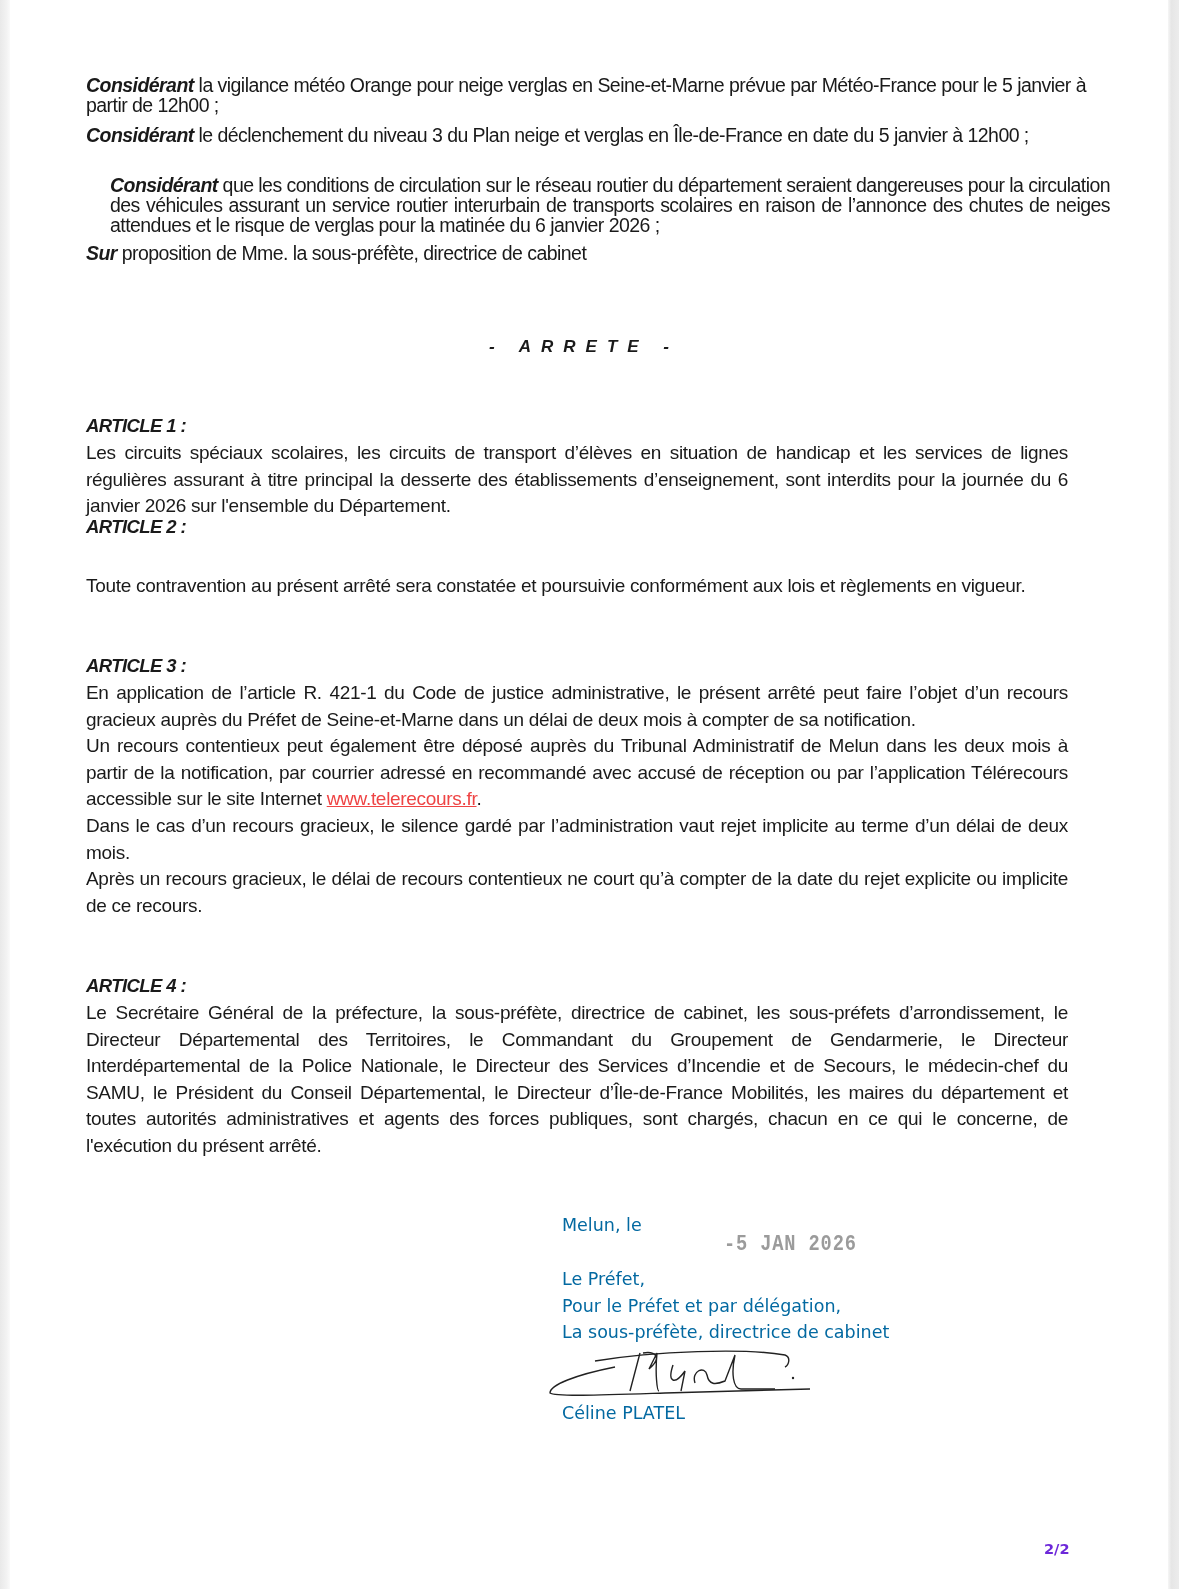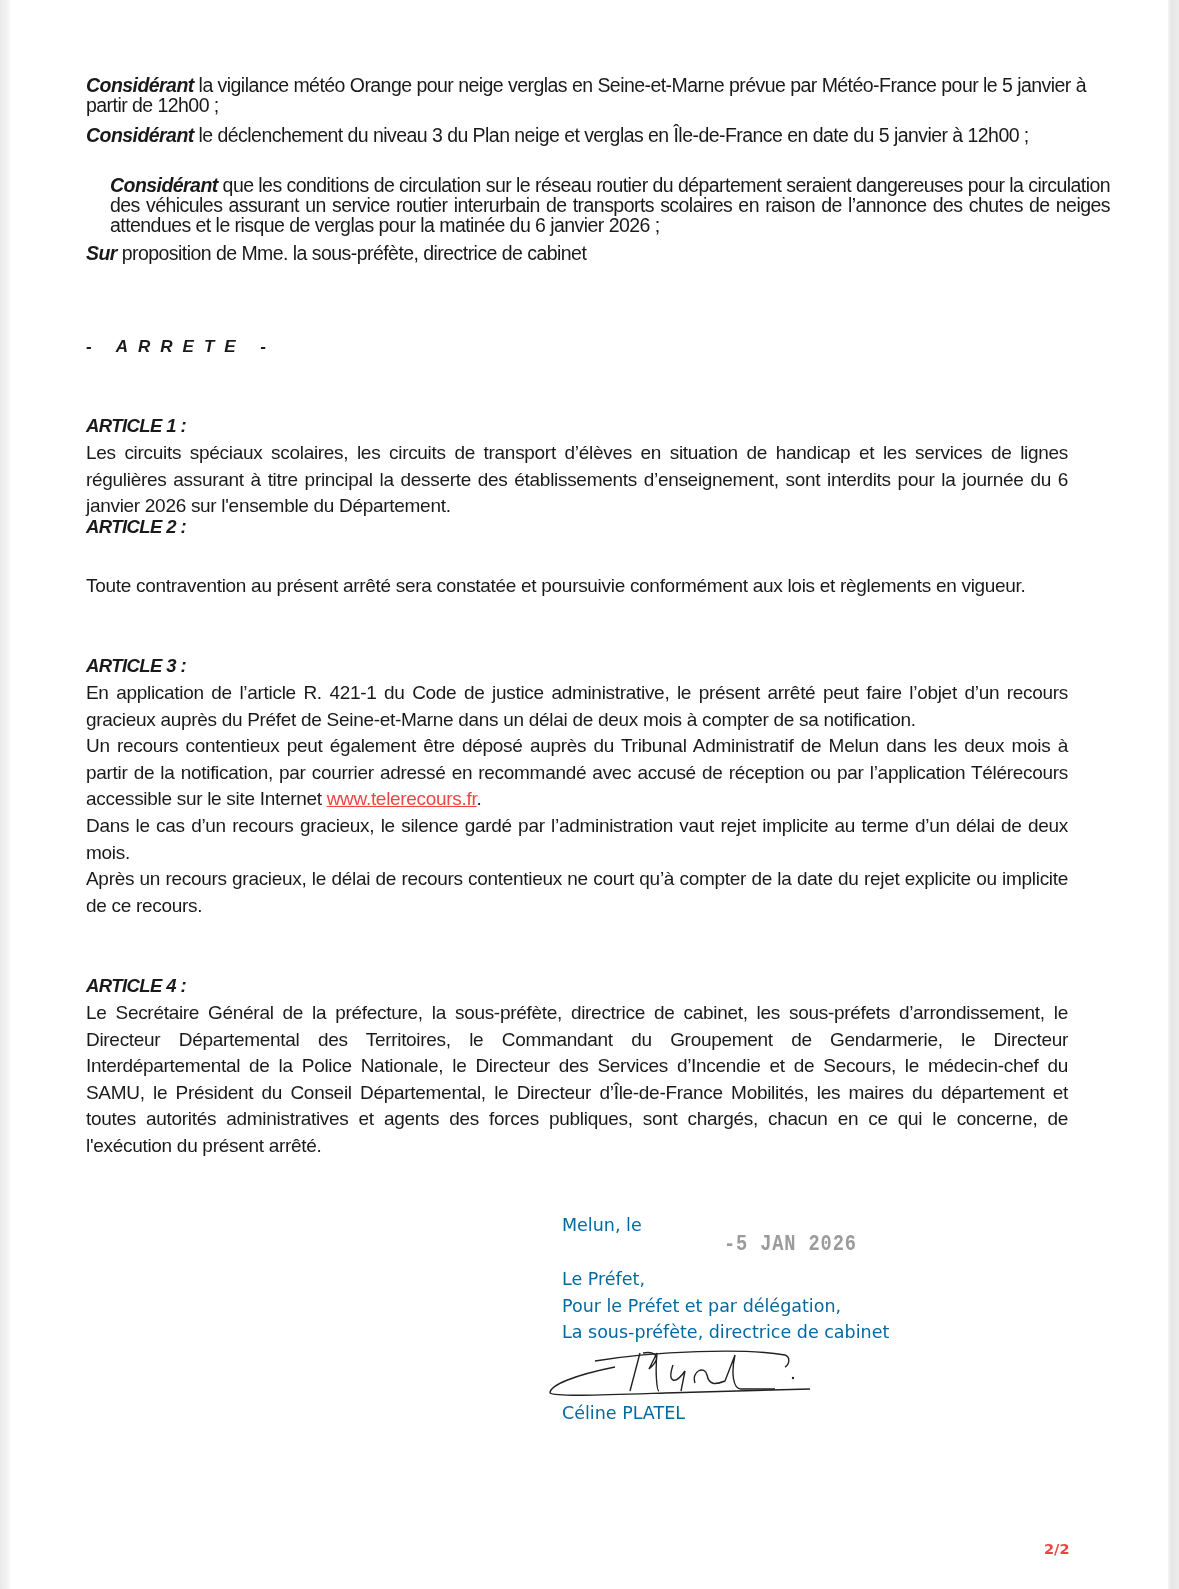--- a/index.html
+++ b/index.html
@@ -26,21 +26,21 @@
     .consid {
       position: absolute; left: 0; width: 1000px;
       line-height: 20px;
       font-size: 19.5px;
       letter-spacing: -0.55px;
       text-align: justify;
     }
     .consid b { font-style: italic; font-weight: bold; }
     .arrete {
       position: absolute; left: 0; width: 996px; top: 337px;
-      text-align: left;
+      text-align: center;
       font-size: 17px;
       font-style: italic;
       font-weight: bold;
       letter-spacing: 10px;
     }
     .art-title {
       position: absolute; left: 0;
       font-size: 18.5px;
       font-style: italic;
       font-weight: bold;
@@ -71,21 +71,21 @@
       transform: scaleX(0.85);
       transform-origin: left top;
       opacity: 0.85;
     }
     .signature-svg { position: absolute; left: 545px; top: 1343px; }
     .page-number {
       position: absolute; left: 1044px; top: 1541px;
       font-family: "DejaVu Sans", sans-serif;
       font-size: 14.5px;
       font-weight: bold;
-      color: #ef4444;
+      color: #6d28d9;
     }
   </style>
 </head>
 <body>
 
 <div class="edge-left"></div>
 <div class="edge-right"></div>
 
 <div class="page">
 

